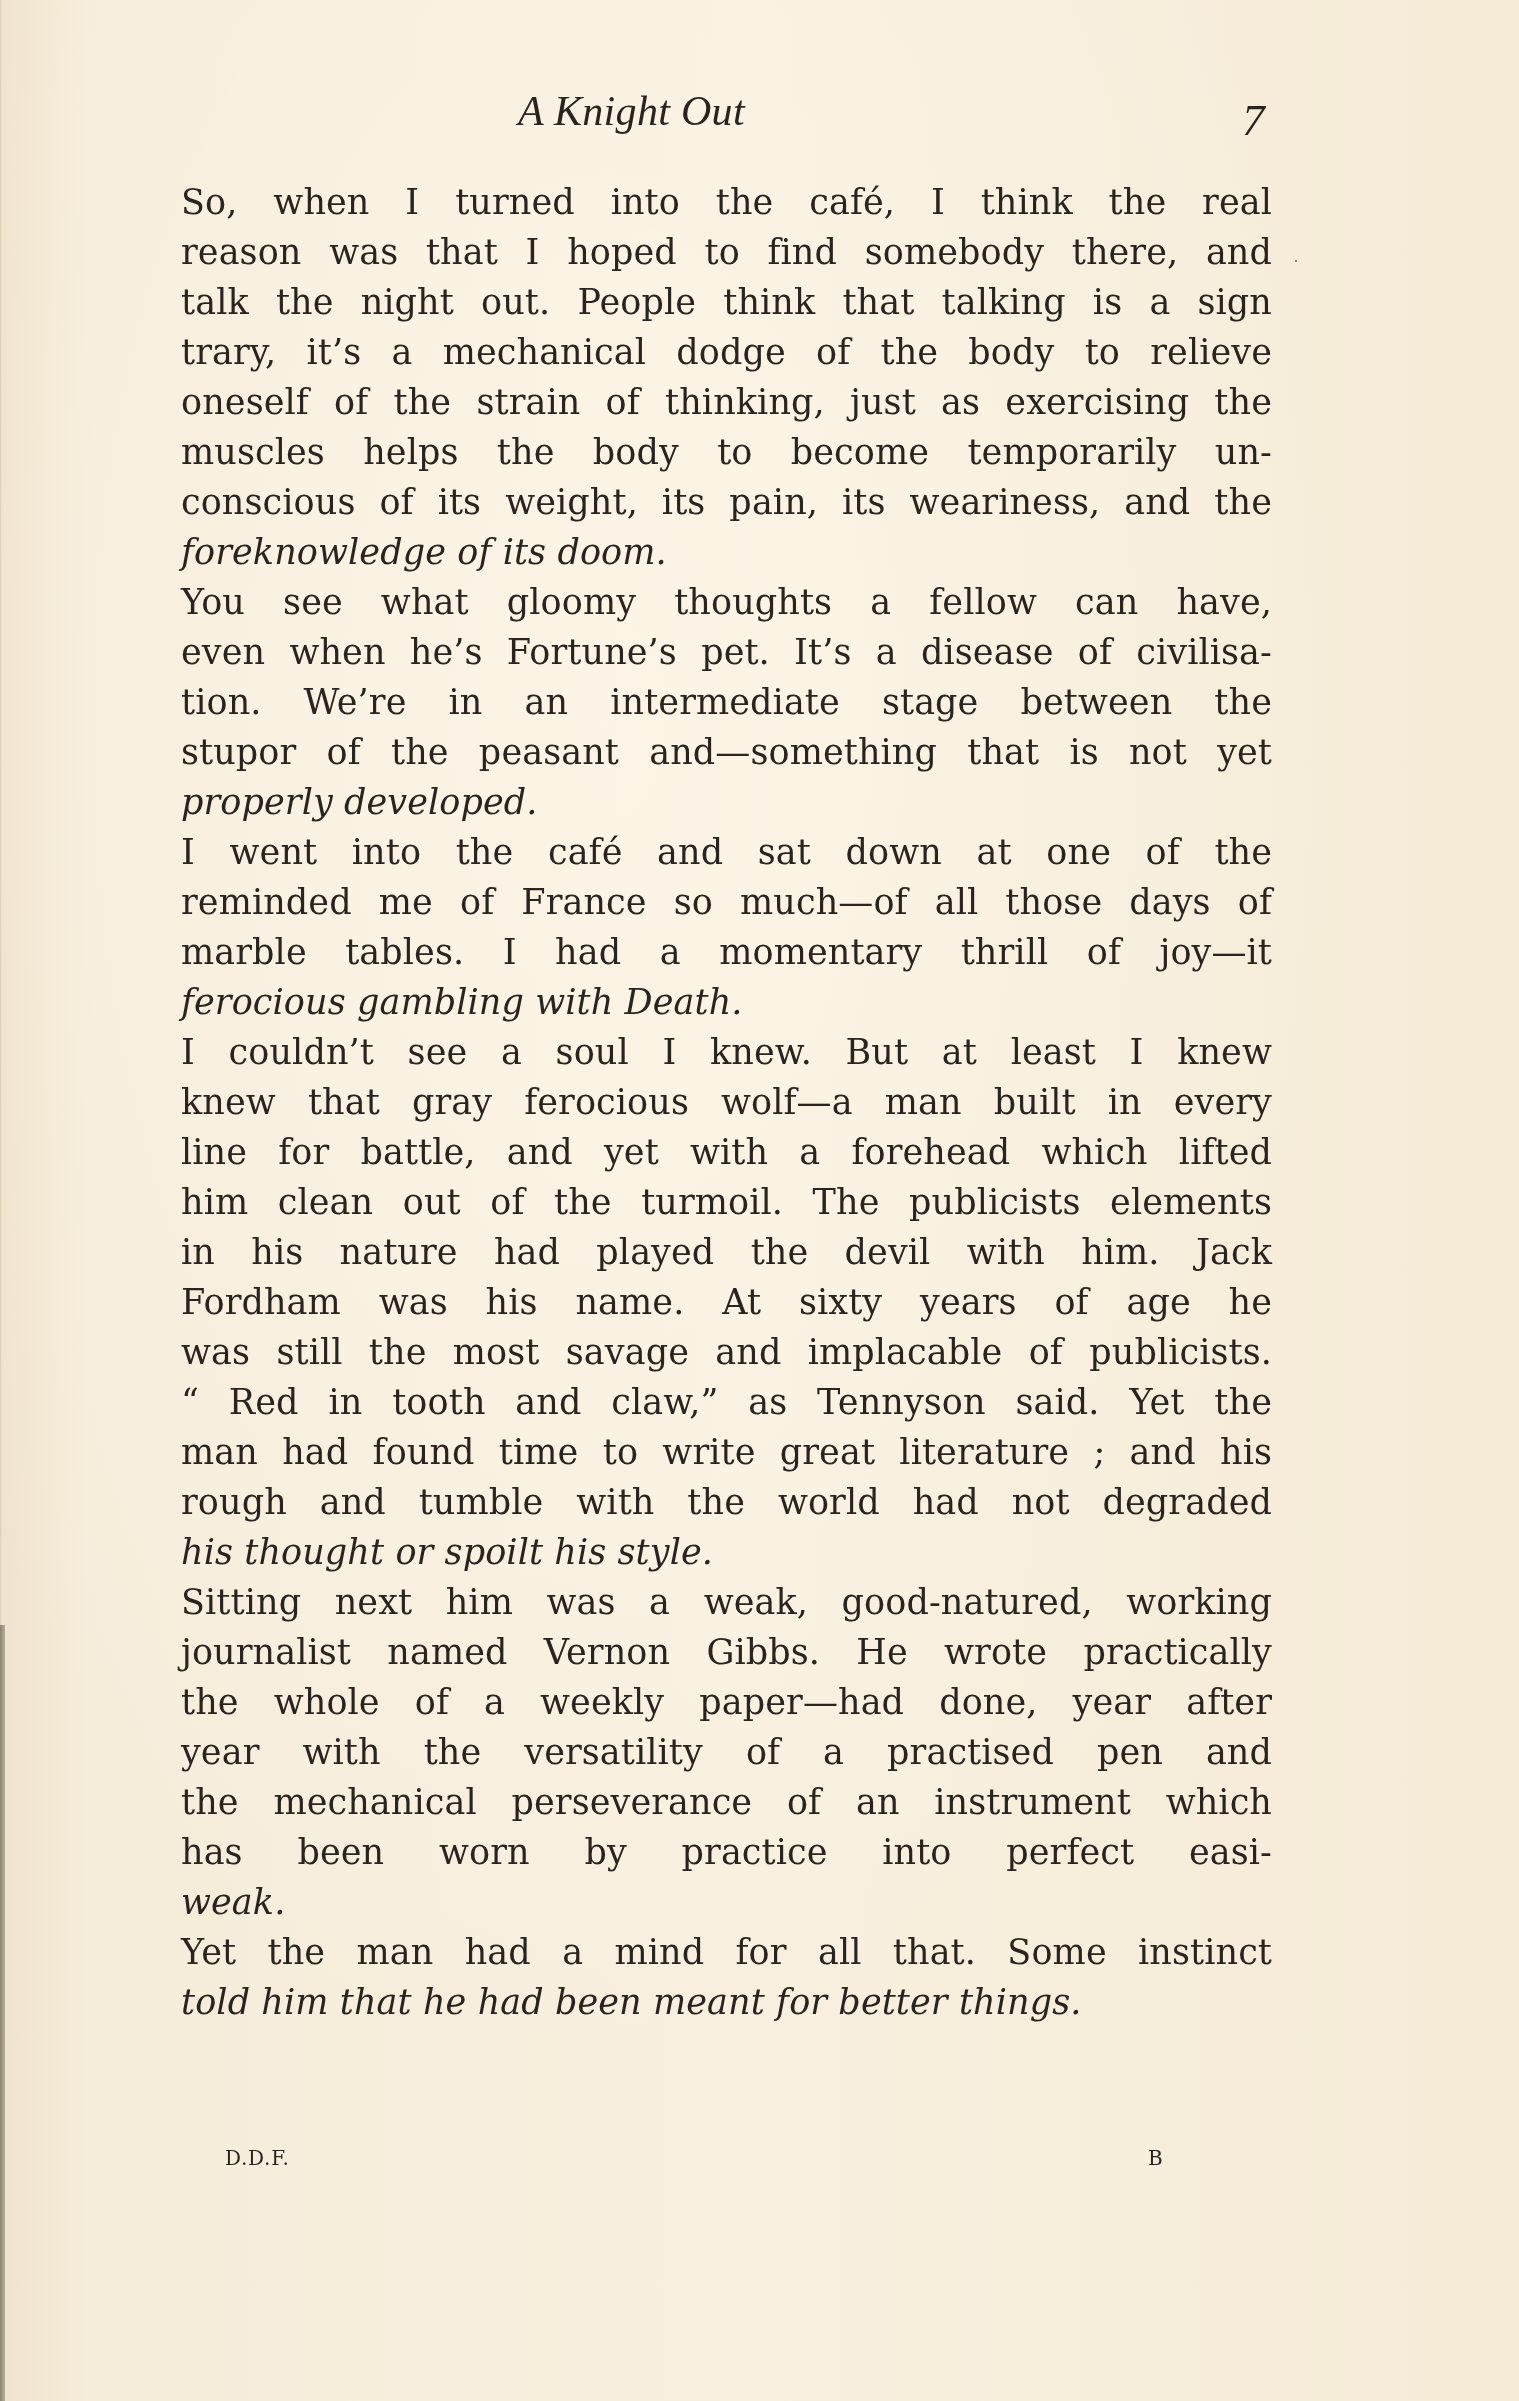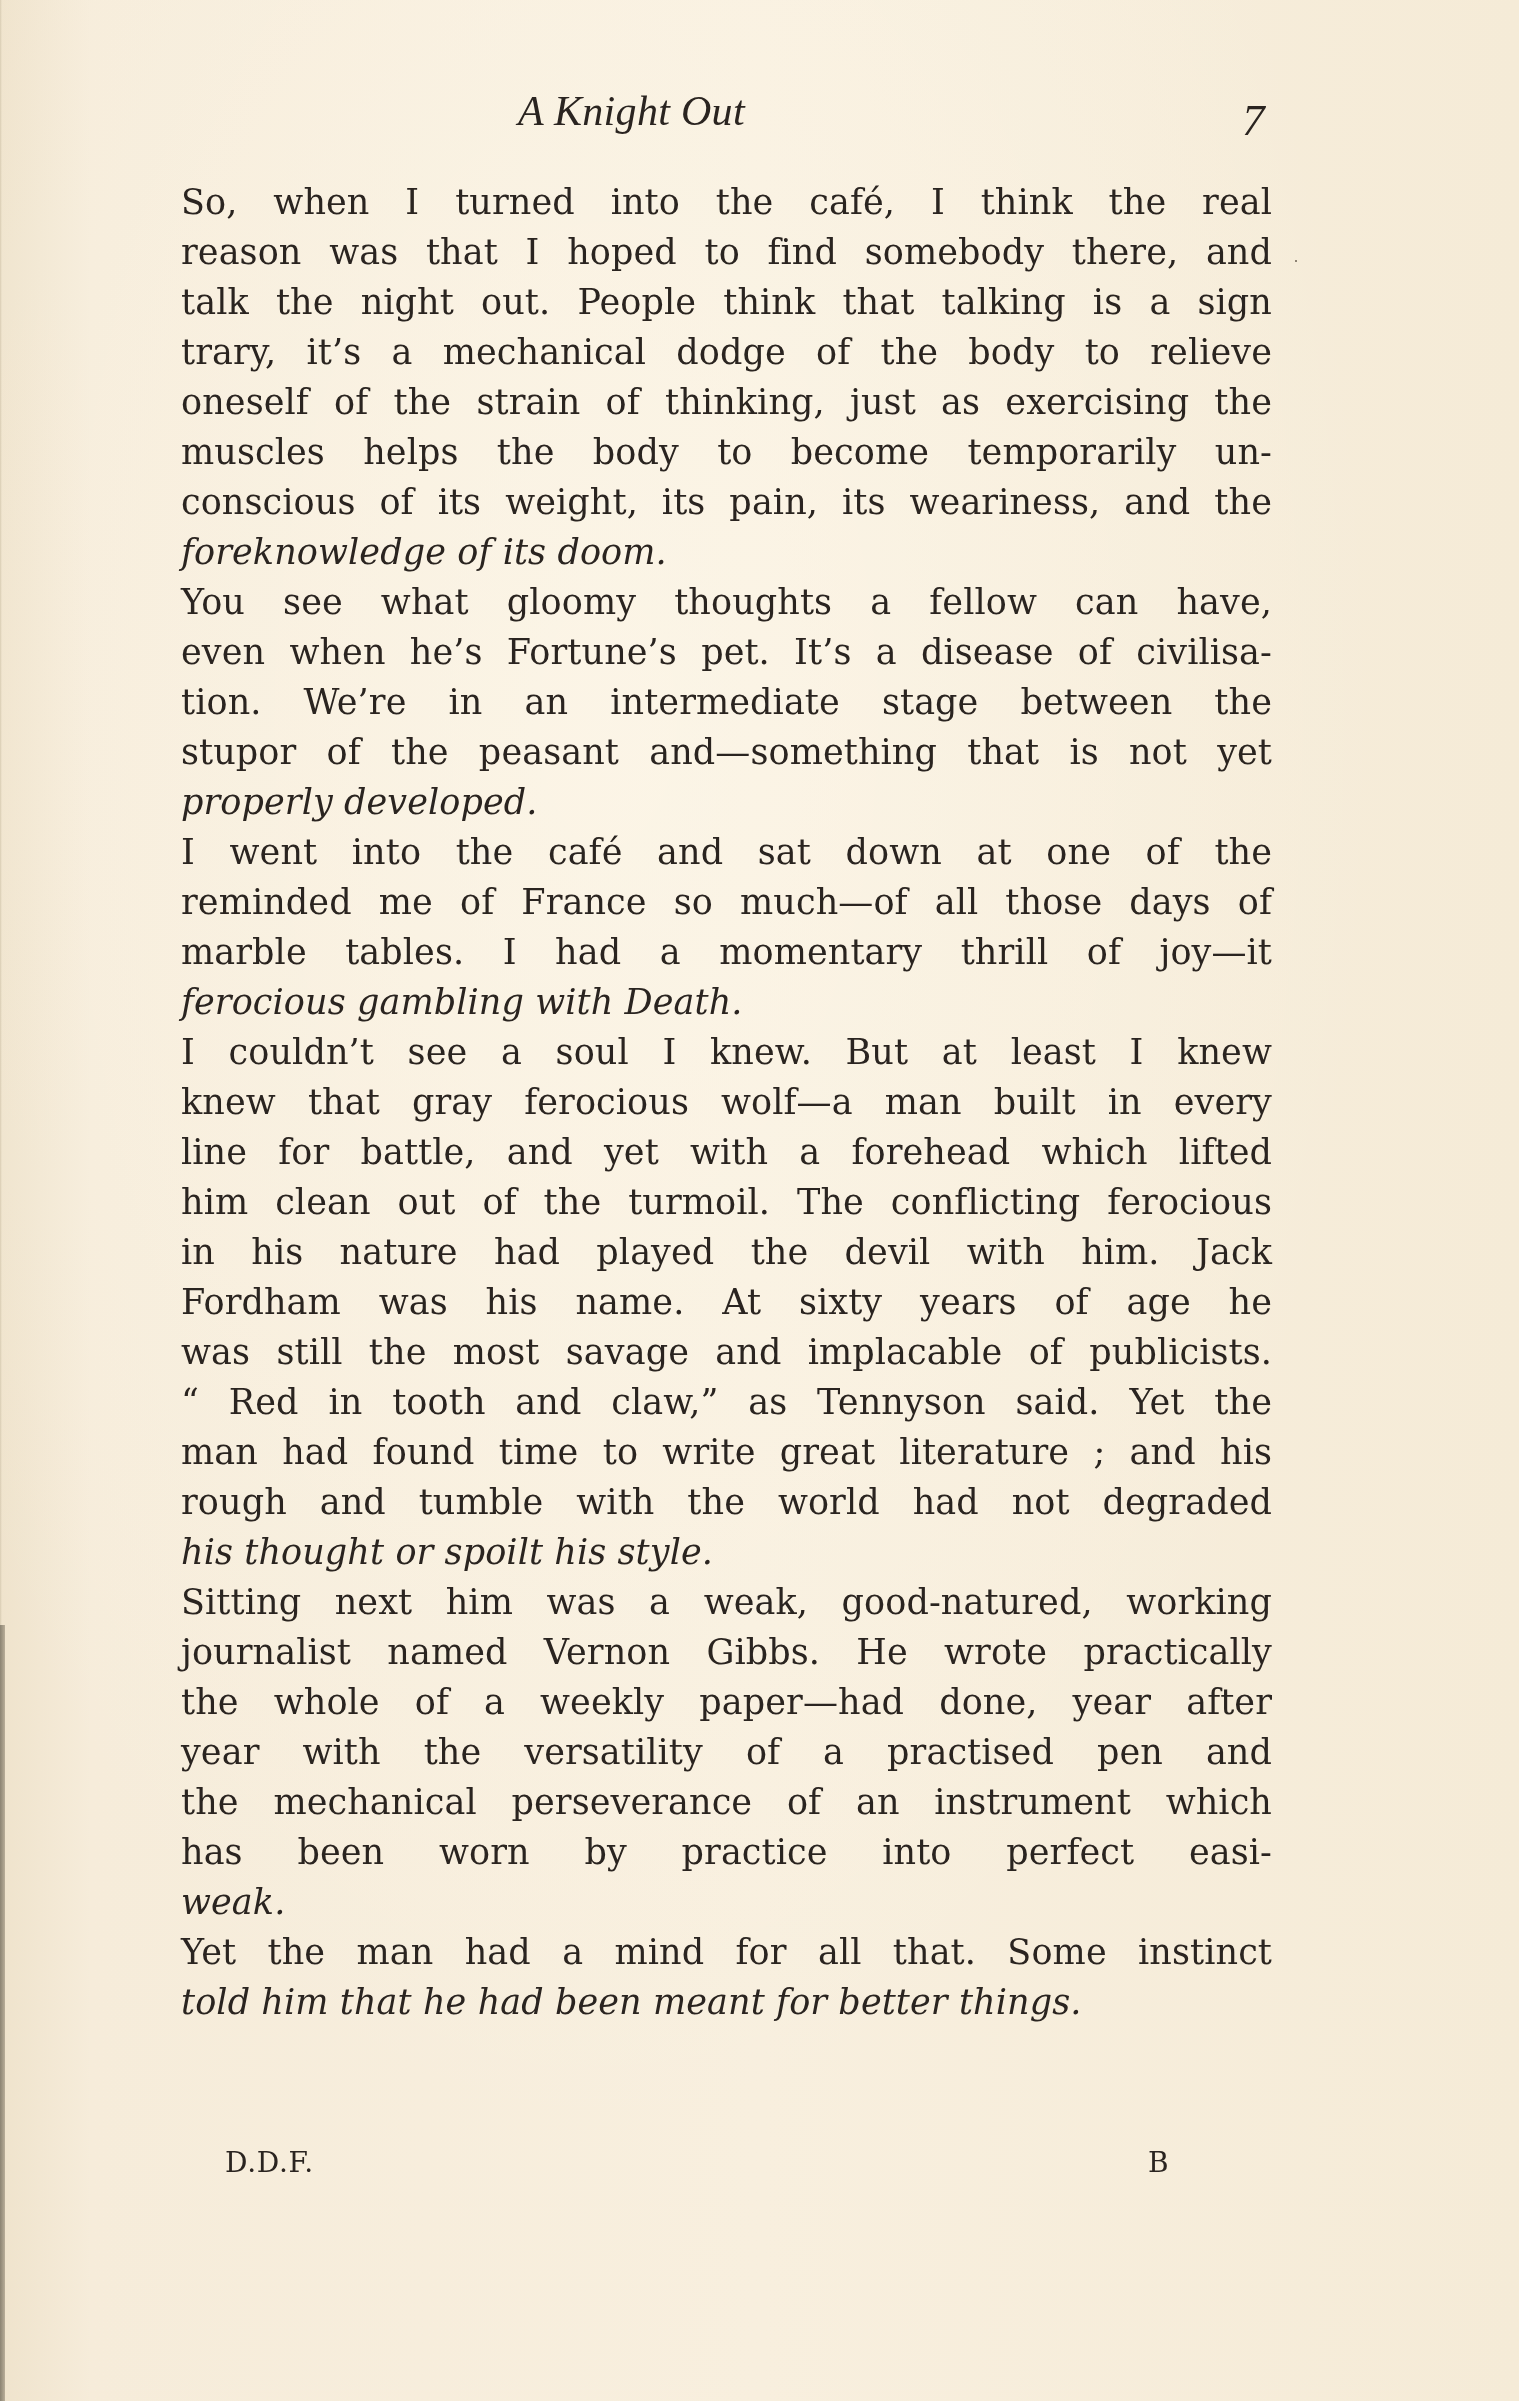--- a/index.html
+++ b/index.html
@@ -41,21 +41,21 @@
   }
   .line {
     height: 50px; line-height: 50px;
     font-size: 35px; white-space: nowrap;
     text-align: justify; text-align-last: justify;
     letter-spacing: 0.1px;
   }
   .line.last { text-align-last: left; font-style: italic; }
   .footer {
     position: absolute; left: 0; top: 2146px; width: 1519px; height: 41px;
-    font-family: "DejaVu Serif", serif; font-size: 28px; letter-spacing: 0.7px;
+    font-family: "DejaVu Serif", serif; font-size: 20px; letter-spacing: 0.7px;
   }
   .signature { position: absolute; left: 225px; top: 0; }
   .signature-letter { position: absolute; left: 1148px; top: 0; }
   .stray-mark {
     position: absolute; left: 1295px; top: 260px; width: 2px; height: 2px;
     background: #6a5f52; border-radius: 50%;
   }
 </style>
 </head>
 <body>
@@ -90,21 +90,21 @@
     <div>
       <div class="line">I went into the café and sat down at one of the</div>
       <div class="line">reminded me of France so much—of all those days of</div>
       <div class="line">marble tables.  I had a momentary thrill of joy—it</div>
       <div class="line last">ferocious gambling with Death.</div>
     </div>
     <div>
       <div class="line">I couldn’t see a soul I knew.  But at least I knew</div>
       <div class="line">knew that gray ferocious wolf—a man built in every</div>
       <div class="line">line for battle, and yet with a forehead which lifted</div>
-      <div class="line">him clean out of the turmoil.  The conflicting ferocious</div>
+      <div class="line">him clean out of the turmoil.  The publicists elements</div>
       <div class="line">in his nature had played the devil with him.  Jack</div>
       <div class="line">Fordham was his name.  At sixty years of age he</div>
       <div class="line">was still the most savage and implacable of publicists.</div>
       <div class="line">“ Red in tooth and claw,” as Tennyson said.  Yet the</div>
       <div class="line">man had found time to write great literature ; and his</div>
       <div class="line">rough and tumble with the world had not degraded</div>
       <div class="line last">his thought or spoilt his style.</div>
     </div>
     <div>
       <div class="line">Sitting next him was a weak, good-natured, working</div>

